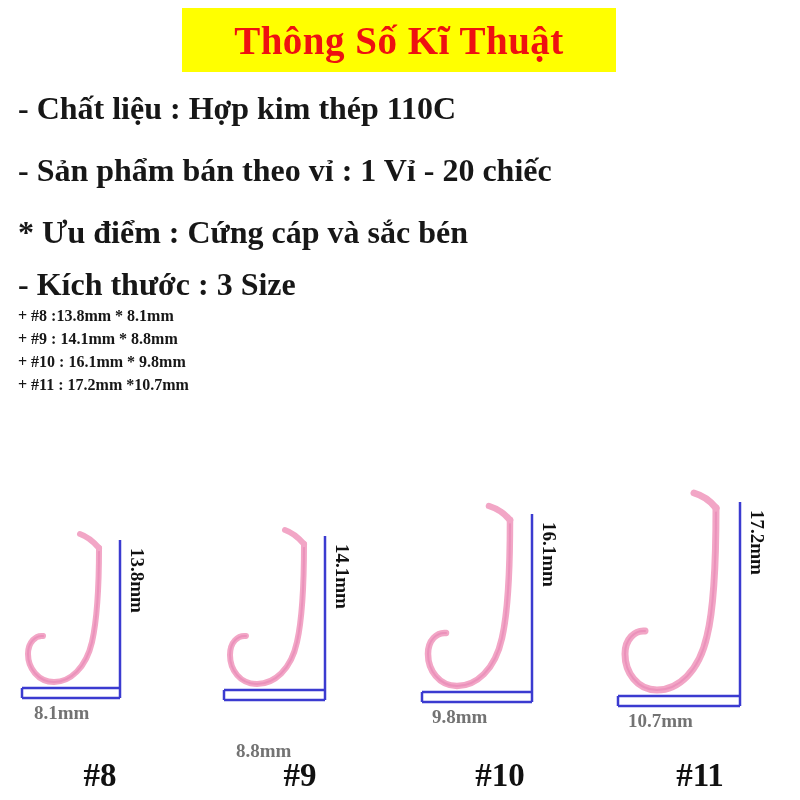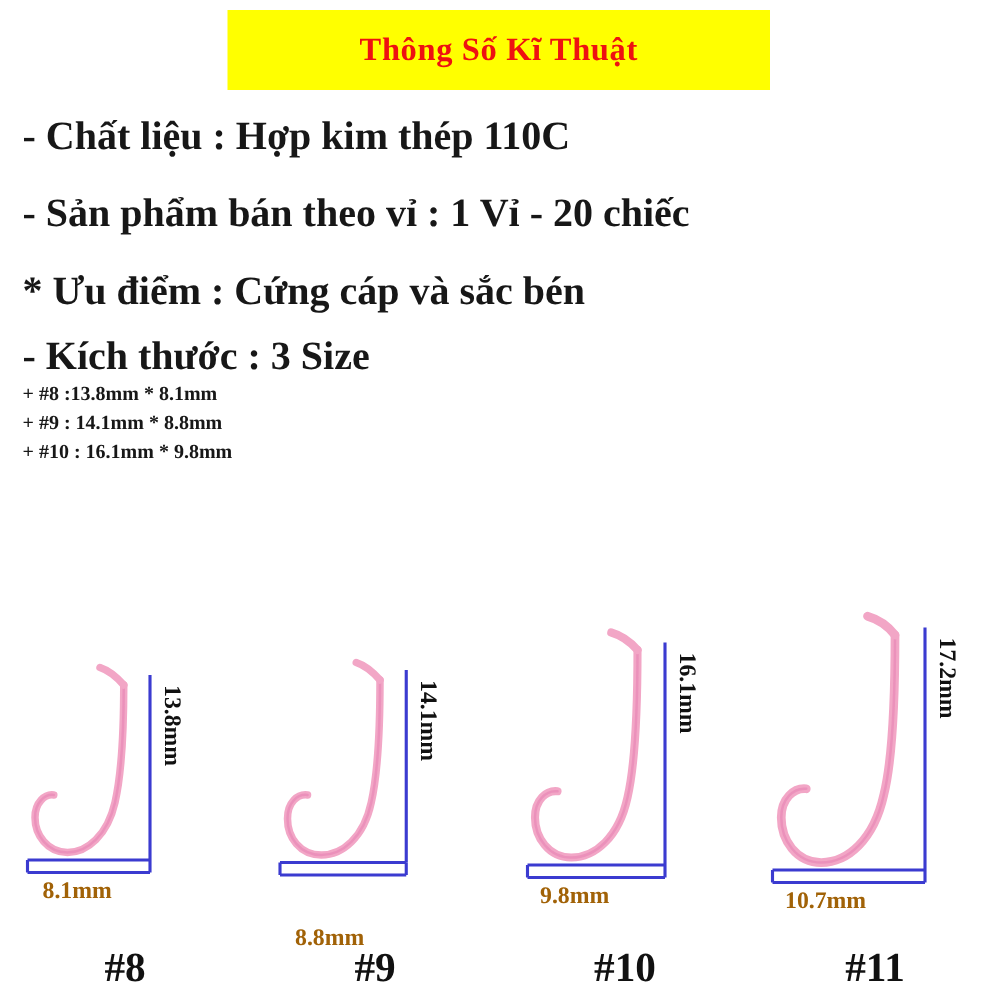--- a/index.html
+++ b/index.html
@@ -24,21 +24,21 @@
     width: 434px;
     height: 64px;
     background: #ffff00;
     display: flex;
     align-items: center;
     justify-content: center;
   }
   .title-text {
     font-family: "Liberation Serif", serif;
     font-weight: bold;
-    font-size: 26px;
+    font-size: 39px;
     color: #ee1111;
     letter-spacing: 0.5px;
     white-space: nowrap;
     line-height: 1;
   }
 
   
   .spec-block {
     position: absolute;
     left: 18px;
@@ -103,39 +103,40 @@
     writing-mode: vertical-rl;
     text-orientation: mixed;
     letter-spacing: 0px;
     white-space: nowrap;
   }
   .dim-h {
     position: absolute;
     font-family: "Liberation Serif", serif;
     font-weight: bold;
     font-size: 19px;
-    color: #a16207;
+    color: #737373;
     white-space: nowrap;
   }
 </style>
 </head>
 <body>
 
 <div class="title-banner">
   <div class="title-text">Thông Số Kĩ Thuật</div>
 </div>
 
 <div class="spec-block">
   <div class="spec-line gap-after">- Chất liệu : Hợp kim thép 110C</div>
   <div class="spec-line gap-after">- Sản phẩm bán theo vỉ : 1 Vỉ - 20 chiếc</div>
   <div class="spec-line tight">* Ưu điểm : Cứng cáp và sắc bén</div>
   <div class="spec-line tight">- Kích thước : 3 Size</div>
   <div class="spec-line size-item">+ #8 :13.8mm * 8.1mm</div>
   <div class="spec-line size-item">+ #9 : 14.1mm * 8.8mm</div>
   <div class="spec-line size-item">+ #10 : 16.1mm * 9.8mm</div>
+  <div class="spec-line size-item">+ #11 : 17.2mm *10.7mm</div>
 </div>
 
 <div class="hooks-area">
 
   <div class="hook-cell" style="left:0px;">
     <svg class="hook-svg" width="200" height="290" viewBox="0 0 200 290">
       <path d="M99 78 C 99 118, 97 150, 92 172 C 86 198, 70 212, 54 212 C 38 212, 28 198, 28 184 C 28 172, 36 165, 43 166" fill="none" stroke="#f2a6c6" stroke-width="6" stroke-linecap="round"></path>
       <path d="M99 78 C 99 118, 97 150, 92 172 C 86 198, 70 212, 54 212 C 38 212, 28 198, 28 184 C 28 172, 36 165, 43 166" fill="none" stroke="#e98cb8" stroke-width="2" stroke-linecap="round" opacity="0.8"></path>
       <path d="M99 78 C 92 70, 86 66, 80 64" fill="none" stroke="#f2a6c6" stroke-width="6" stroke-linecap="round"></path>
 

